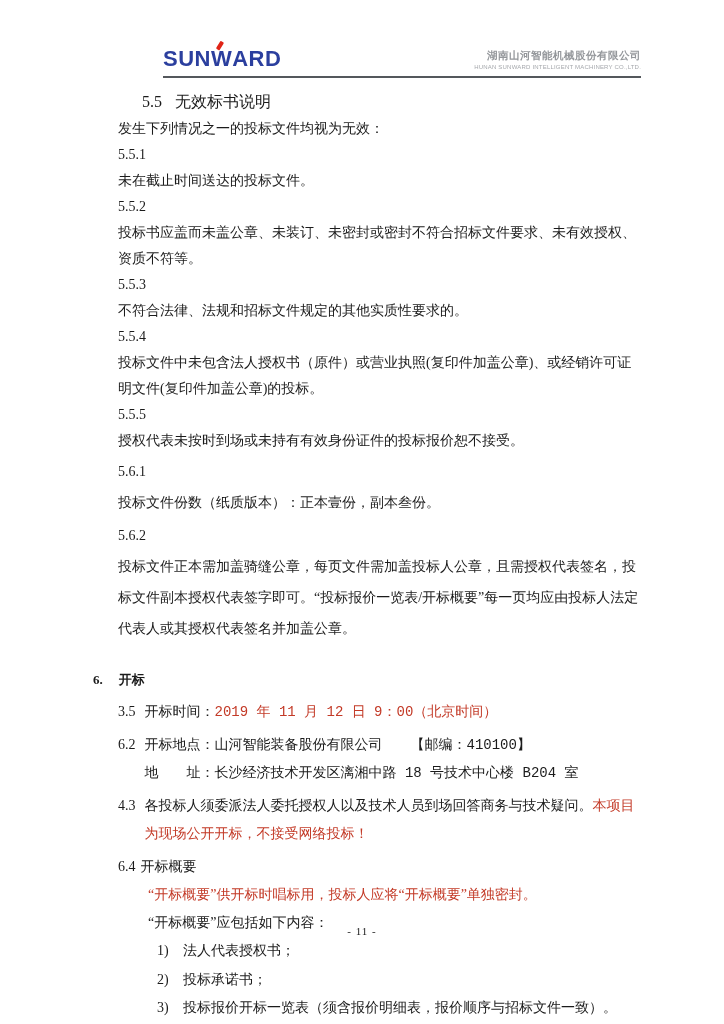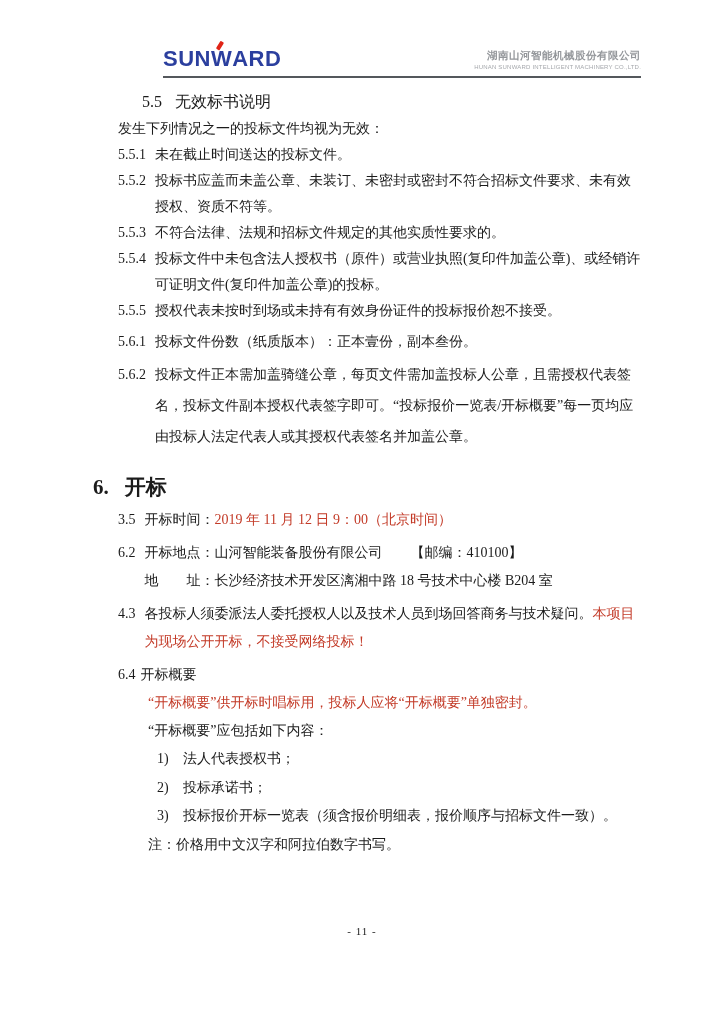--- a/index.html
+++ b/index.html
@@ -33,33 +33,33 @@
   }
   .company-en {
     font-family:"Liberation Sans","DejaVu Sans",sans-serif;
     font-size:6px; color:#a5a8ac; letter-spacing:0.2px; margin-top:2px;
     line-height:1;
   }
   
   .content { margin:0 76px 0 44px; font-size:14px; }
   .h2 { font-size:16px; font-weight:400; line-height:24px; margin:12px 0 0 24px; }
   .h2 .h-num { margin-right:13px; }
-  .h3 { font-size:21px; font-weight:bold; line-height:27px; margin:22px 0 0 0; }
+  .h3 { font-size:13px; font-weight:bold; line-height:27px; margin:22px 0 0 0; }
   .h3 .h-num { margin-right:16px; }
   .sec55, .sec56 { margin-left:25px; }
   .intro { line-height:26px; margin-top:2px; }
-  .clause { display:flex; line-height:26px; }
+  .clause { display:flex; line-height:26px;flex-direction:column; }
   .clause .num { flex:0 0 auto; margin-right:9px; white-space:nowrap; }
   .clause .txt { flex:1 1 auto; }
   .sec56 .clause { line-height:31px; margin-top:2px; }
   .sec56 .h2 { margin-top:18px; margin-bottom:4px; }
   
   .sub { display:flex; line-height:28px; margin:5px 0 0 25px; }
   .sub .num { flex:0 0 auto; margin-right:9px; white-space:nowrap; }
-  .sub .txt { flex:1 1 auto; }
+  .sub .txt { flex:1 1 auto;font-family:Liberation Mono, monospace; }
   .sub.tight .num { margin-right:5px; }
   .red { color:#c33a27; }
   .gap28 { display:inline-block; width:28px; }
   .b64 { margin:0 0 0 55px; line-height:28px; }
   .olist { margin-left:64px; }
   .olist .li { display:flex; line-height:28.5px; }
   .olist .num { flex:0 0 26px; }
   
   .footer {
     position:absolute; top:925px; left:0; width:100%; text-align:center;

